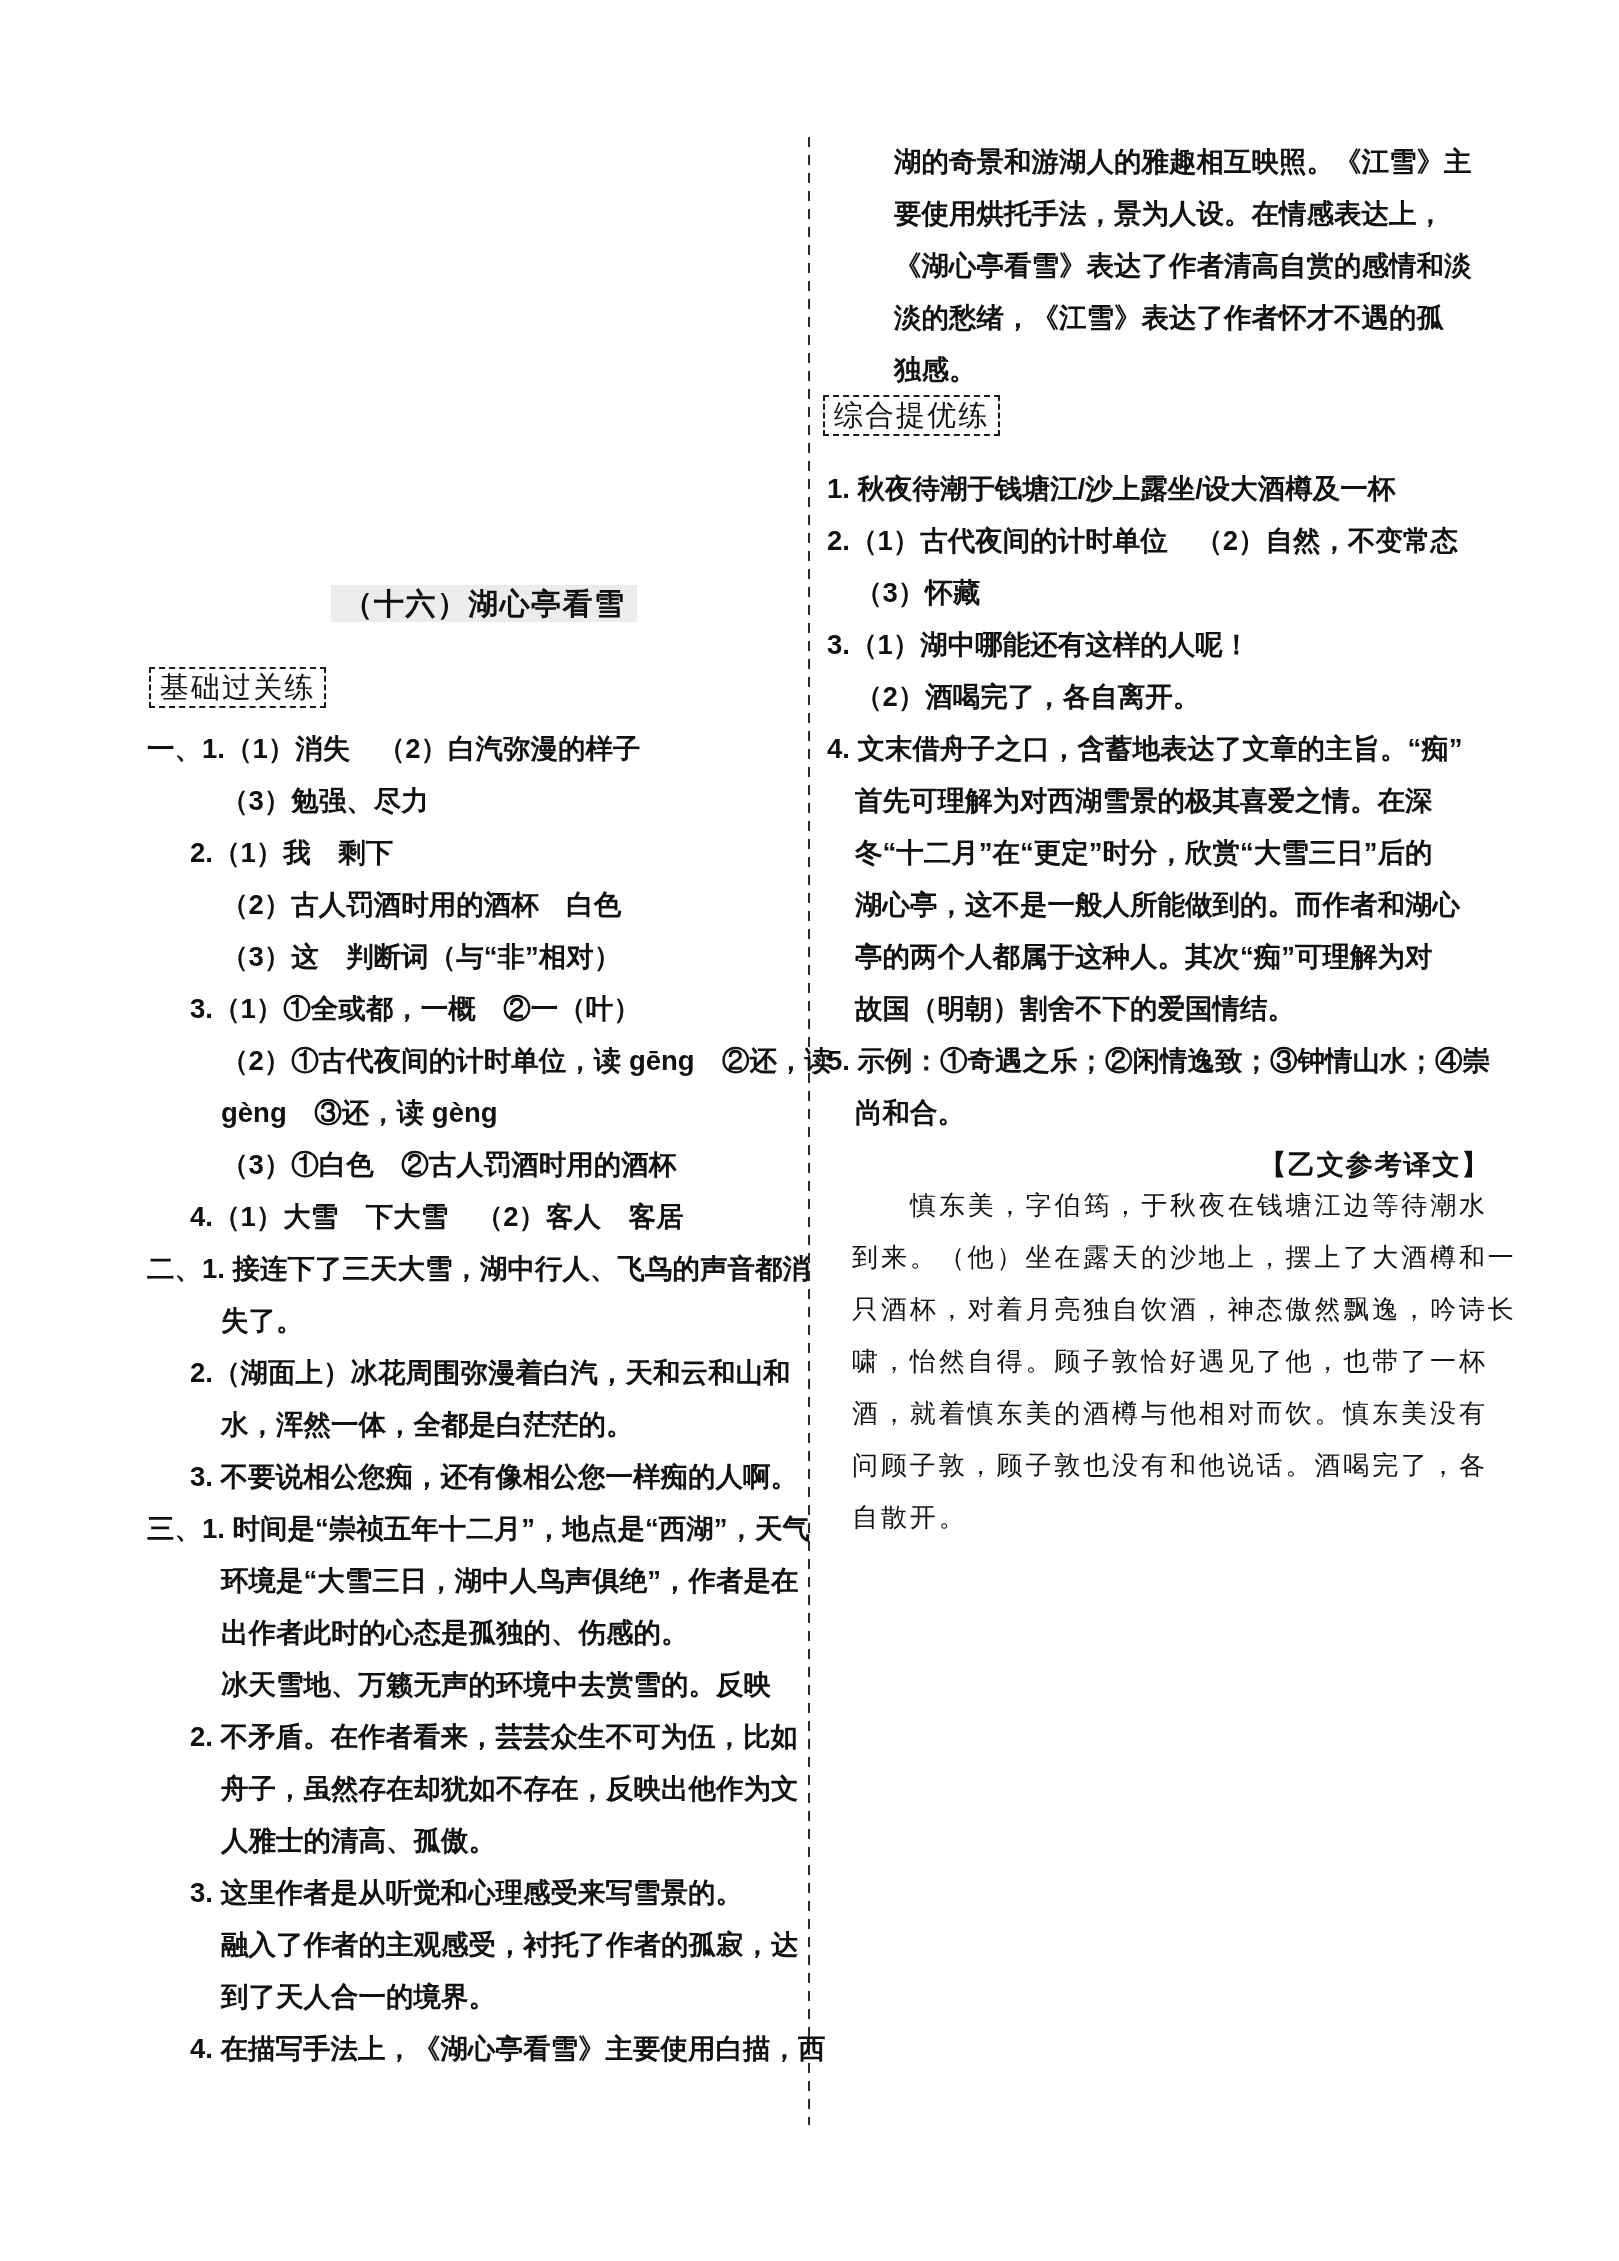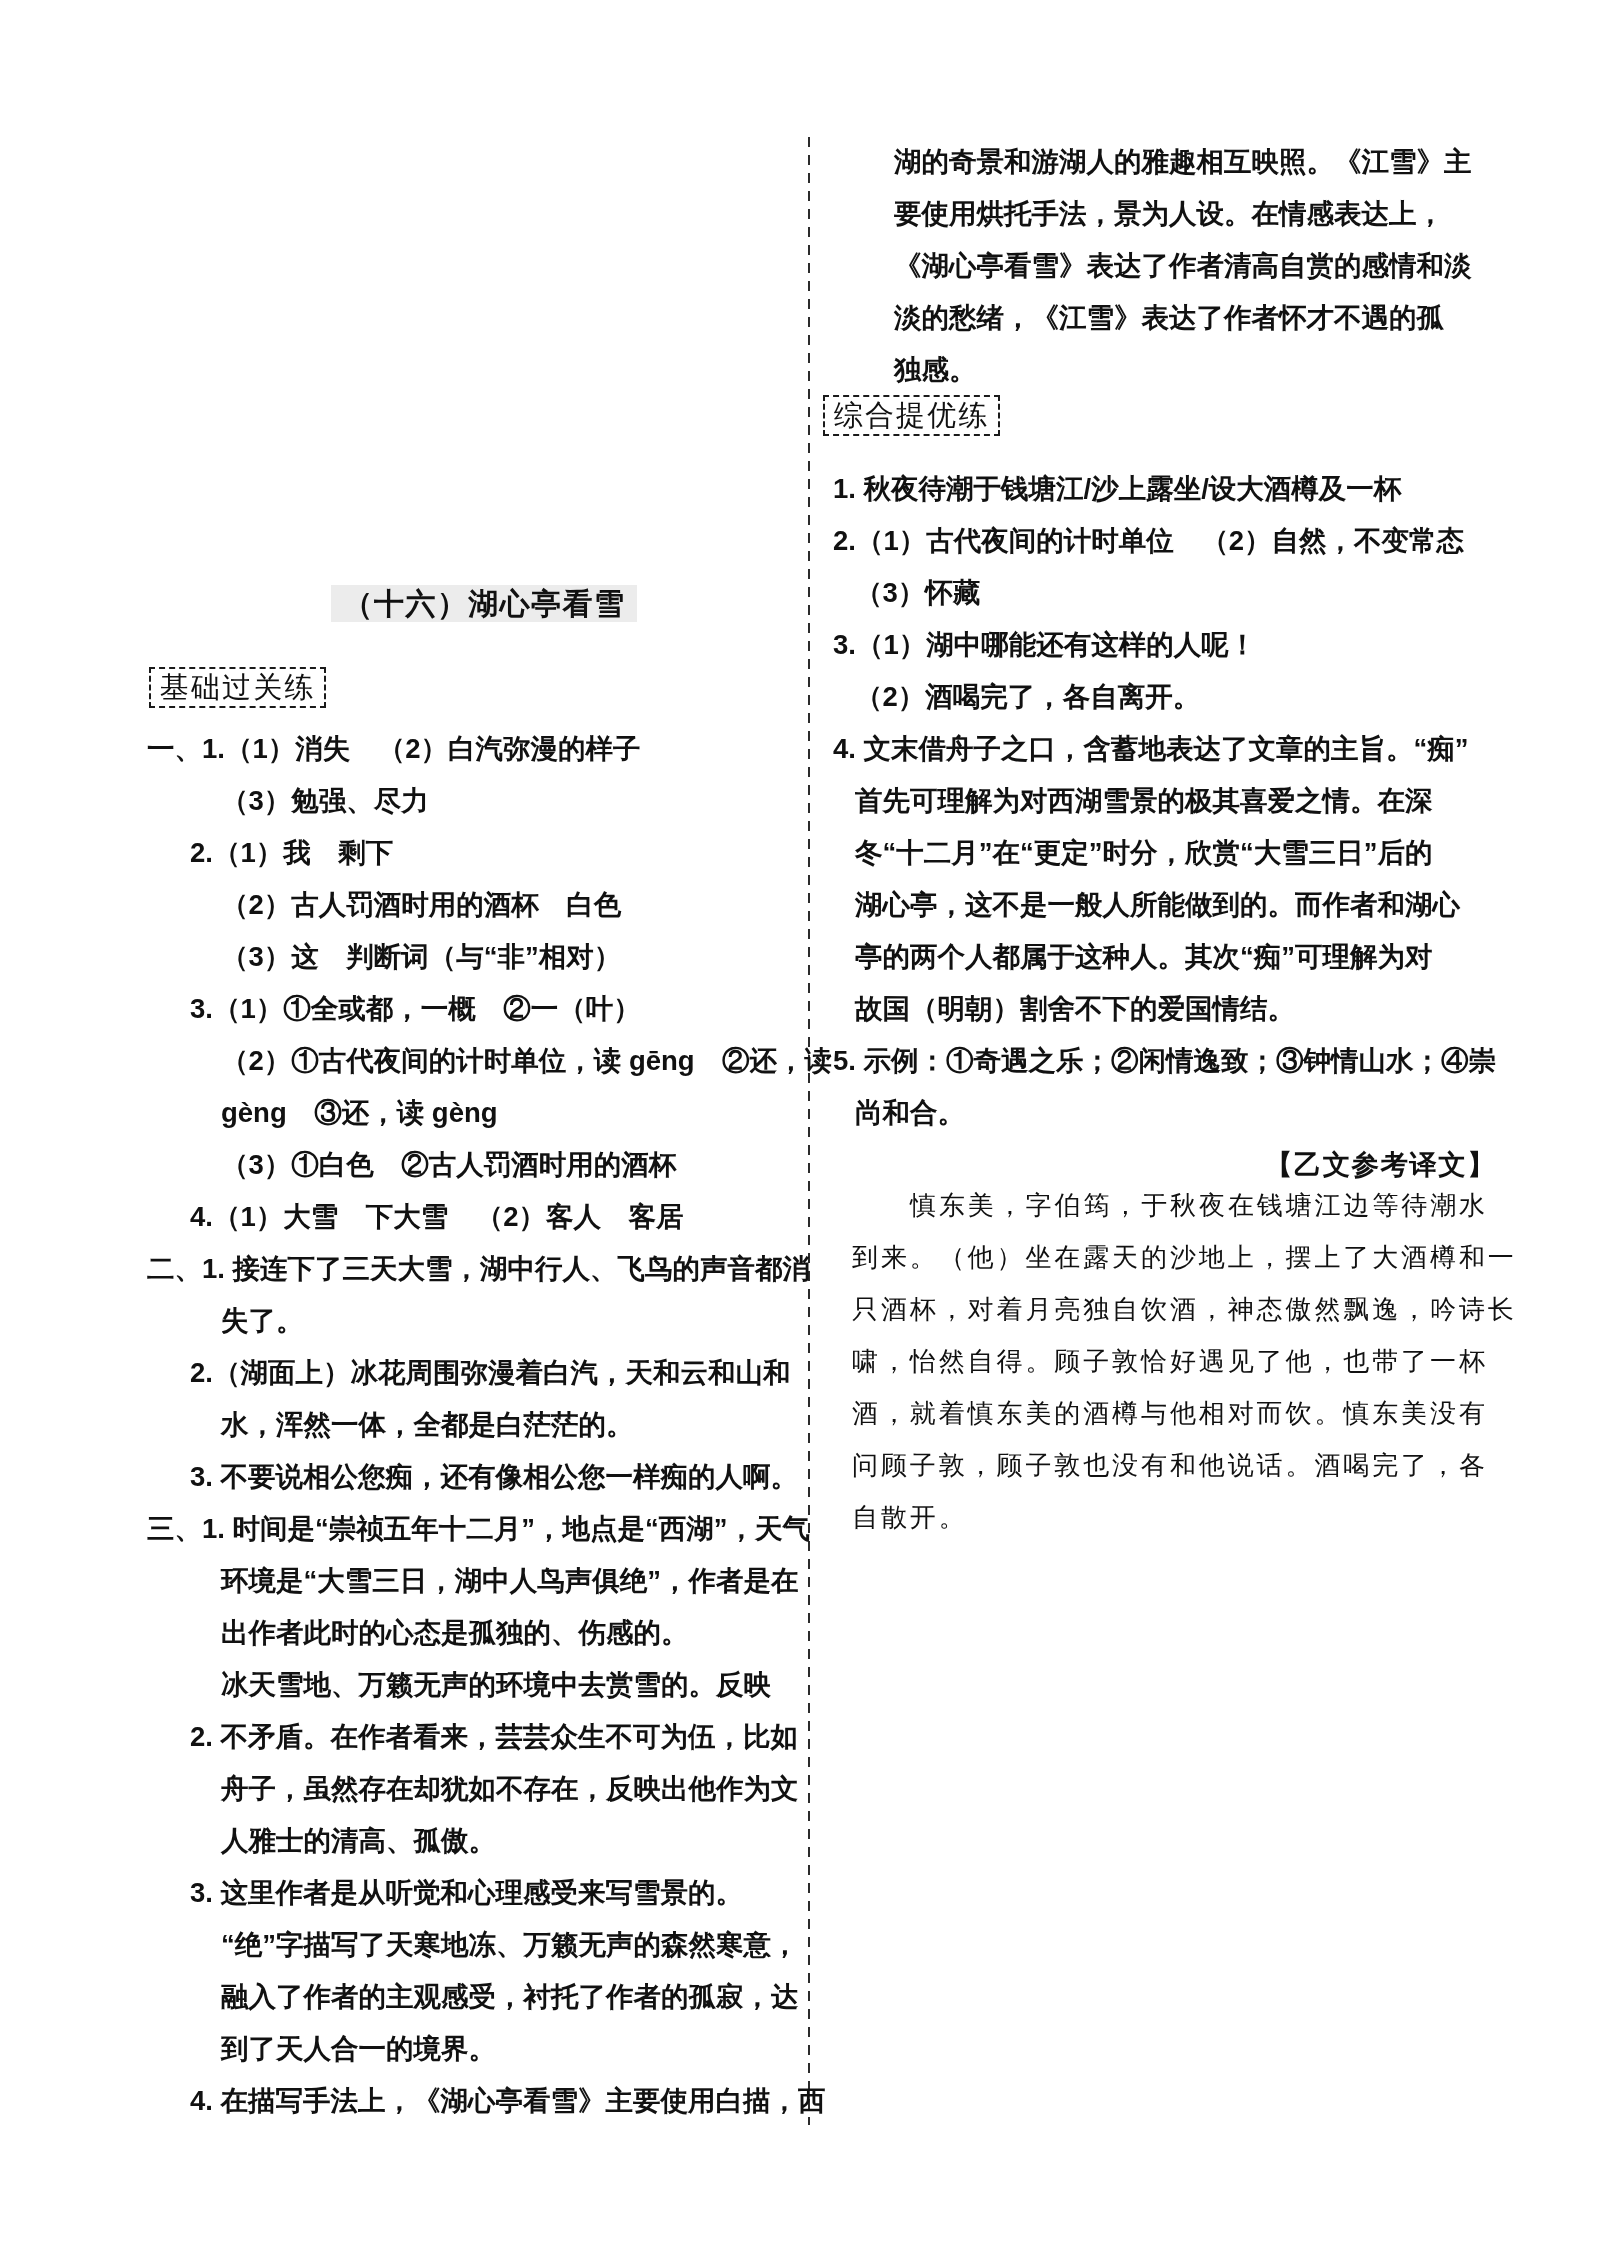--- a/index.html
+++ b/index.html
@@ -64,21 +64,21 @@
     font-weight: 400;
     font-size: 26px;
     letter-spacing: 2.9px;
     line-height: 52px;
     white-space: nowrap;
     position: absolute;
   }
   .ind-a { margin-left: 0; }
   .ind-b { margin-left: 43px; }
   .ind-c { margin-left: 74px; }
-  .ind-base { margin-left: 10px; }
+  .ind-base { margin-left: 4px; }
   .ind-sub  { margin-left: 32px; }
   .ind-hdr  { margin-left: 35px; letter-spacing: 1.4px; text-align: right; }
   .trans-first { text-indent: 58px; }
 </style>
 </head>
 <body>
 
 <div class="page">
 
   <div class="divider"></div>
@@ -108,21 +108,20 @@
     <div class="ind-c">水，浑然一体，全都是白茫茫的。</div>
     <div class="ind-b">3. 不要说相公您痴，还有像相公您一样痴的人啊。</div>
     <div class="ind-a">三、1. 时间是“崇祯五年十二月”，地点是“西湖”，天气</div>
     <div class="ind-c">环境是“大雪三日，湖中人鸟声俱绝”，作者是在</div>
     <div class="ind-c">出作者此时的心态是孤独的、伤感的。</div>
     <div class="ind-c">冰天雪地、万籁无声的环境中去赏雪的。反映</div>
     <div class="ind-b">2. 不矛盾。在作者看来，芸芸众生不可为伍，比如</div>
     <div class="ind-c">舟子，虽然存在却犹如不存在，反映出他作为文</div>
     <div class="ind-c">人雅士的清高、孤傲。</div>
     <div class="ind-b">3. 这里作者是从听觉和心理感受来写雪景的。</div>
-    <div class="ind-c">“绝”字描写了天寒地冻、万籁无声的森然寒意，</div>
     <div class="ind-c">融入了作者的主观感受，衬托了作者的孤寂，达</div>
     <div class="ind-c">到了天人合一的境界。</div>
     <div class="ind-b">4. 在描写手法上，《湖心亭看雪》主要使用白描，西</div>
   </div>
 
   <div class="col right-top">
     <div>湖的奇景和游湖人的雅趣相互映照。《江雪》主</div>
     <div>要使用烘托手法，景为人设。在情感表达上，</div>
     <div>《湖心亭看雪》表达了作者清高自赏的感情和淡</div>
     <div>淡的愁绪，《江雪》表达了作者怀才不遇的孤</div>

